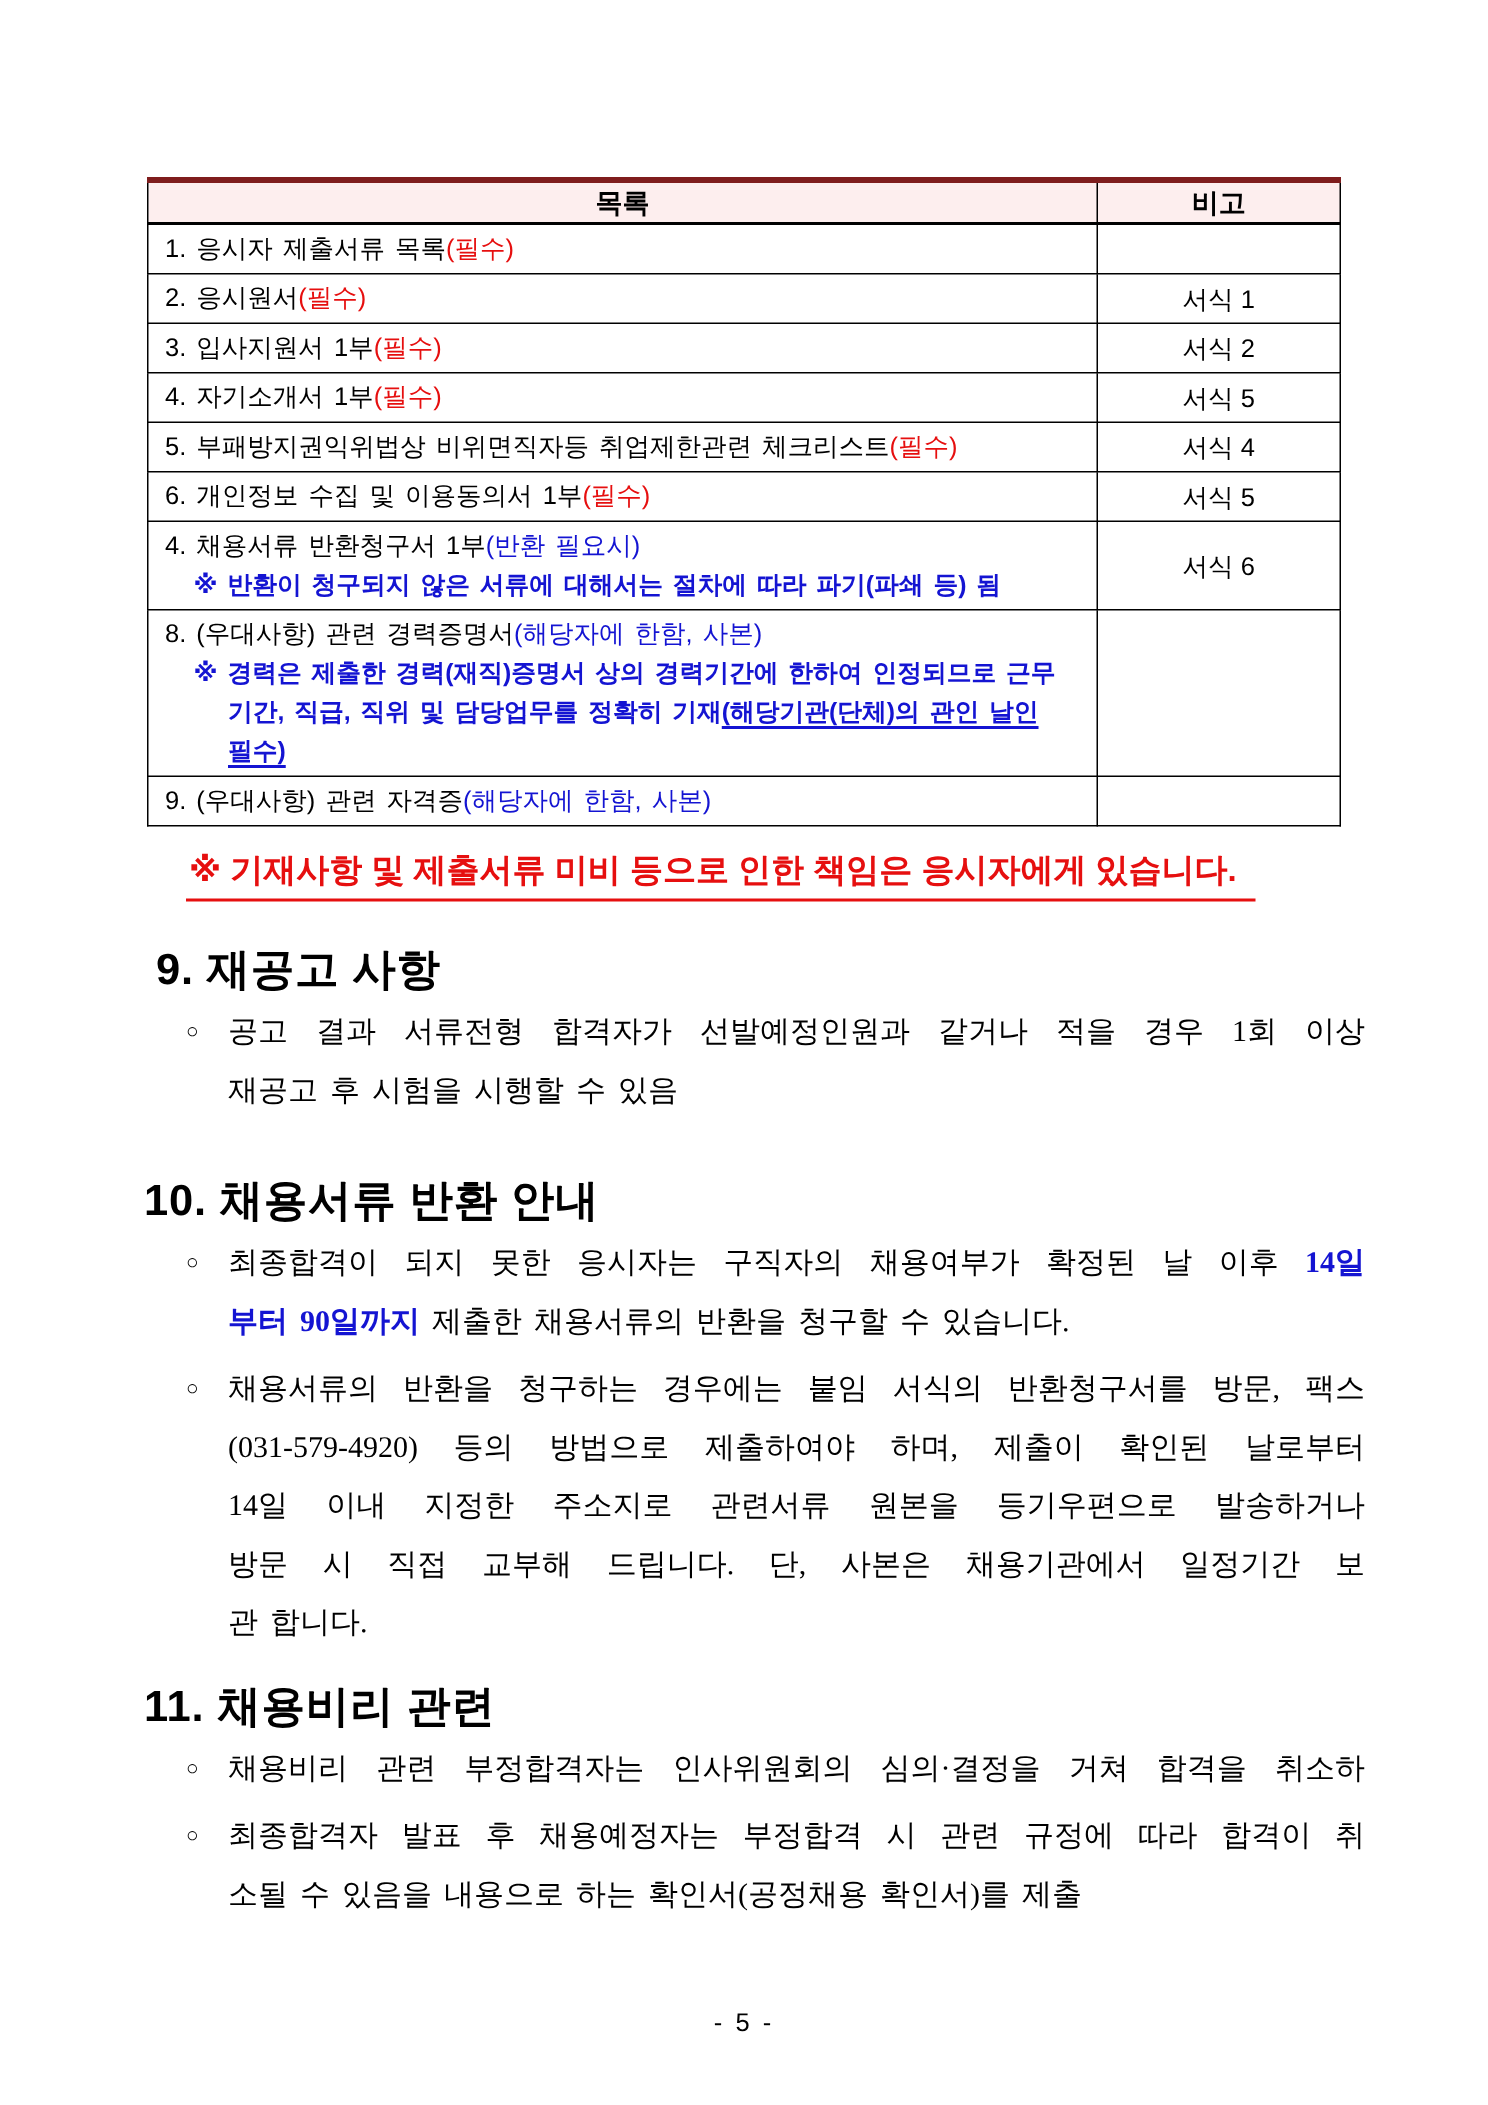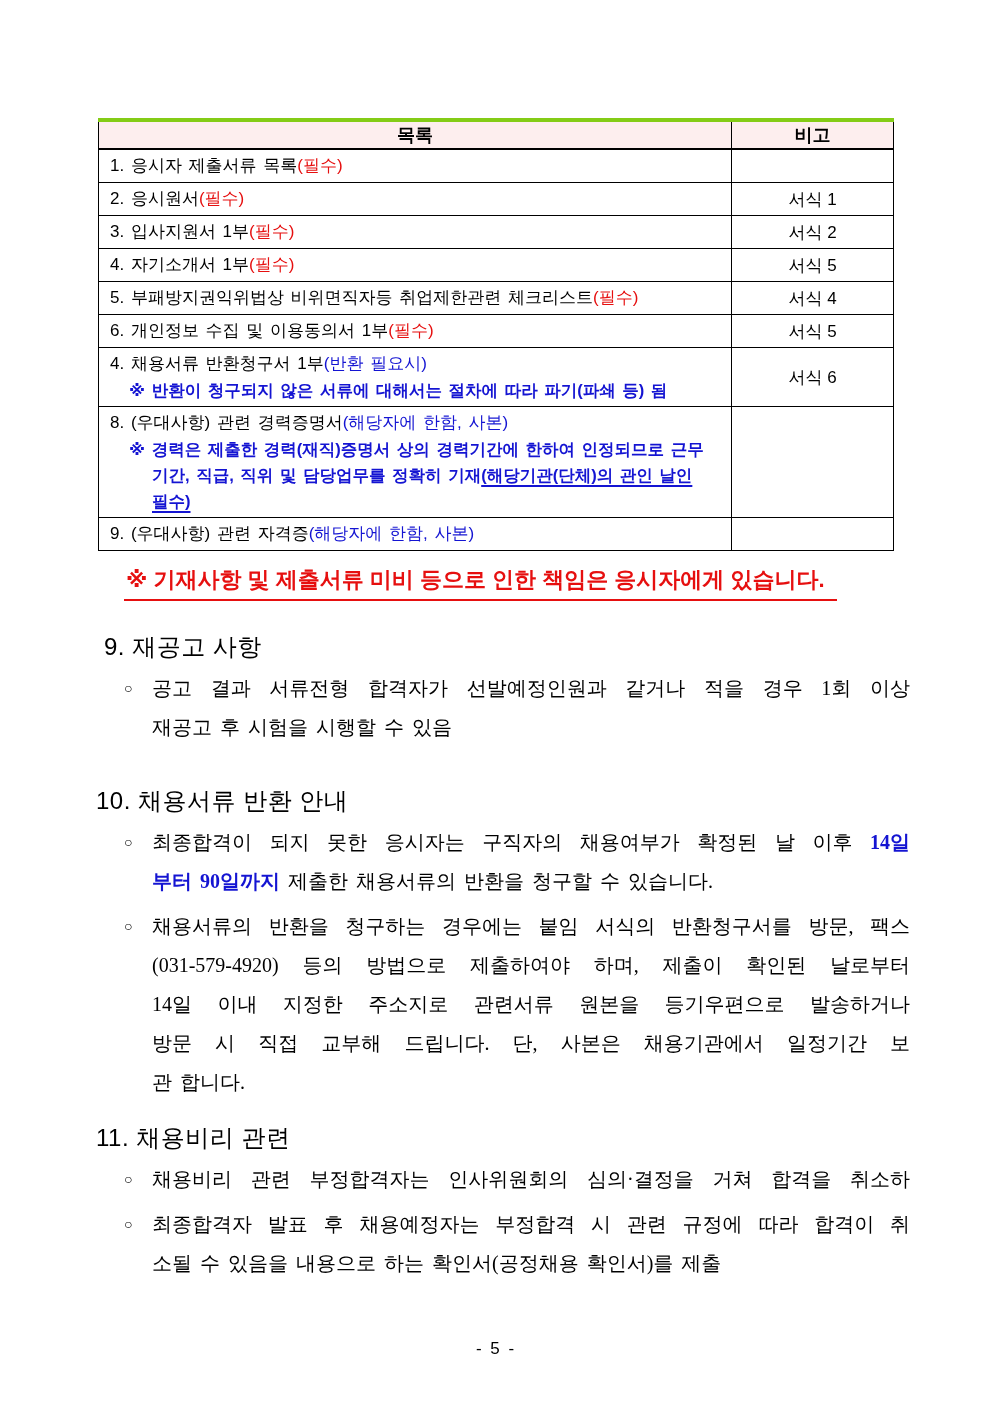--- a/index.html
+++ b/index.html
@@ -15,21 +15,21 @@
     font-family:"Liberation Serif","DejaVu Serif",serif;
   }
   
   table.doc-table{
     border-collapse:collapse;
     margin:118px 0 0 98px;
     width:795px;
     table-layout:fixed;
     font-family:"Liberation Sans","DejaVu Sans",sans-serif;
     font-size:17px;
-    border-top:4px solid #84cc16;
+    border-top:4px solid #7f1d1d;
     border-bottom:1.5px solid #000;
   }
   table.doc-table th{
     background:var(--header-bg);
     border:1px solid #000;
     border-top:none;
     border-bottom:2.5px solid #000;
     font-weight:bold;
     font-size:18px;
     height:27px;
@@ -76,22 +76,22 @@
     padding:0 12px 4px 2px;
   }
   
   .sections{margin:0 82px 0 96px;}
   .sec-0{margin-top:30px;}
   .sec-0 .section-title{padding-left:8px;}
   .sec-1{margin-top:38px;}
   .sec-2{margin-top:20px;}
   .section-title{
     font-family:"Liberation Sans","DejaVu Sans",sans-serif;
-    font-weight:400;
-    font-size:24px;
+    font-weight:700;
+    font-size:29px;
     line-height:32px;
     letter-spacing:0.5px;
   }
   .bullet{
     display:flex;
     margin-top:6px;
     font-size:20px;
     line-height:39px;
   }
   .bullet .marker{

